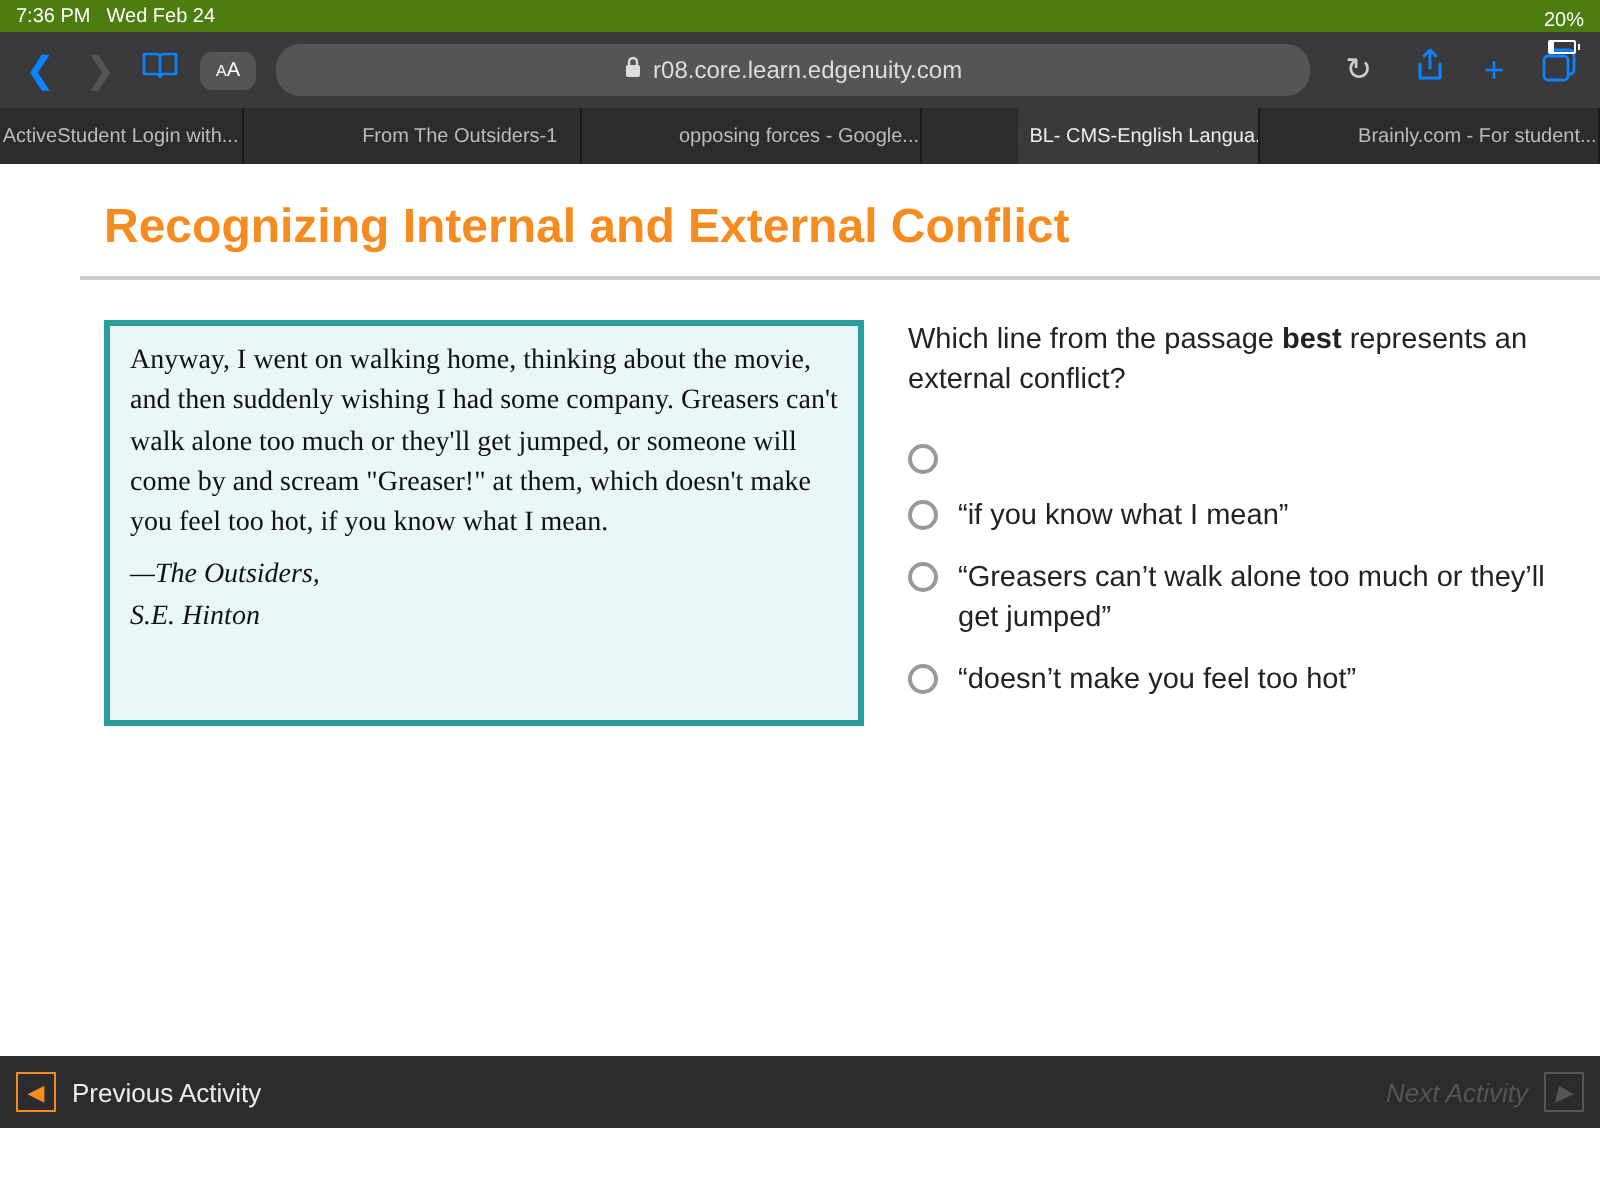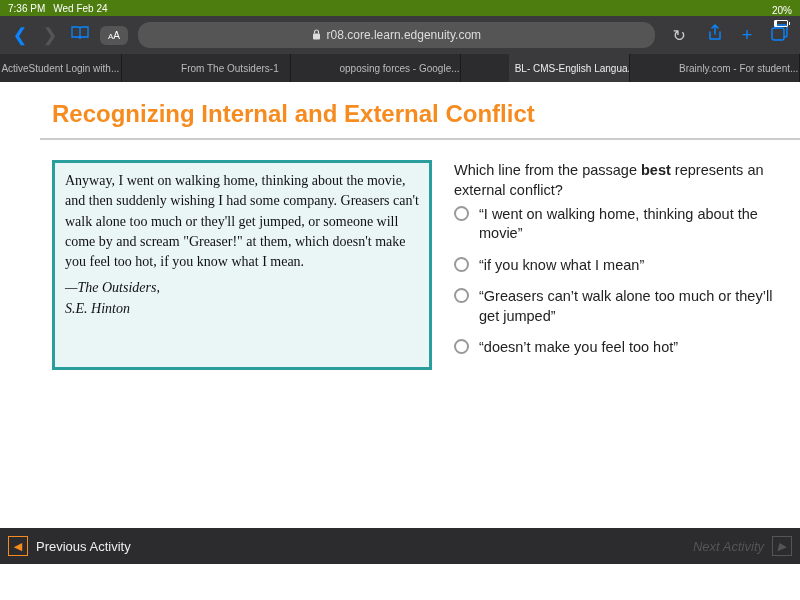--- a/index.html
+++ b/index.html
@@ -30,21 +30,21 @@
   
   .content { background: #fff; height: 482px; position: relative; padding-left: 40px; }
   .title-wrap { padding: 18px 12px 10px; border-bottom: 2px solid #ccc; }
   .page-title { color: #f68b1f; font-size: 24px; font-weight: 700; }
   
   .body-row { display: flex; gap: 22px; padding: 20px 12px; }
   .passage-box { width: 380px; border: 3px solid #2a9d9d; background: #eaf5f5; padding: 8px 10px; font-family: "Times New Roman", serif; font-size: 14px; line-height: 1.45; color: #111; }
   .attribution { text-align: left; font-style: italic; margin-top: 6px; }
   
   .question-col { flex: 1; font-size: 14.5px; color: #222; }
-  .question-text { margin-bottom: 4px; line-height: 1.4; }
+  .question-text { margin-bottom: 20px; line-height: 1.4; }
   .question-text b { font-weight: 700; }
   .option-row { display: flex; align-items: flex-start; gap: 10px; margin-bottom: 12px; cursor: pointer; line-height: 1.35; }
   .radio { width: 15px; height: 15px; border: 2px solid #999; border-radius: 50%; flex-shrink: 0; margin-top: 1px; }
   
   .footer { position: absolute; bottom: 0; left: 0; right: 0; background: #2c2c2e; height: 36px; display: flex; align-items: center; justify-content: space-between; padding: 0 8px; }
   .footer-btn { display: flex; align-items: center; gap: 8px; color: #eee; font-size: 13px; cursor: pointer; }
   .footer-btn.disabled { color: #555; font-style: italic; }
   .sq-arrow { width: 20px; height: 20px; border: 1px solid #f68b1f; display: flex; align-items: center; justify-content: center; color: #f68b1f; font-size: 11px; }
   .sq-arrow.disabled { border-color: #555; color: #555; }
 </style>
@@ -135,21 +135,20 @@
         <div>—The Outsiders,</div>
         <div>S.E. Hinton</div>
       </div>
     </div>
     <div class="question-col">
       <div class="question-text">
         <span>Which line from the passage </span><b>best</b><span> represents an external conflict?</span>
       </div>
       <div class="option-row">
         <div class="radio"></div>
-        <div>“I went on walking home, thinking about the movie”</div>
       </div>
       <div class="option-row">
         <div class="radio"></div>
         <div>“if you know what I mean”</div>
       </div>
       <div class="option-row">
         <div class="radio"></div>
         <div>“Greasers can’t walk alone too much or they’ll get jumped”</div>
       </div>
       <div class="option-row">

